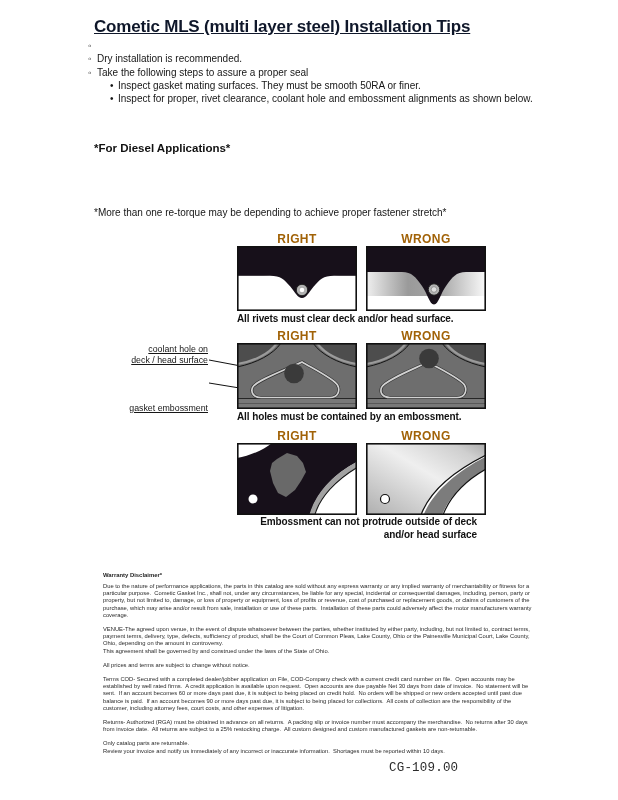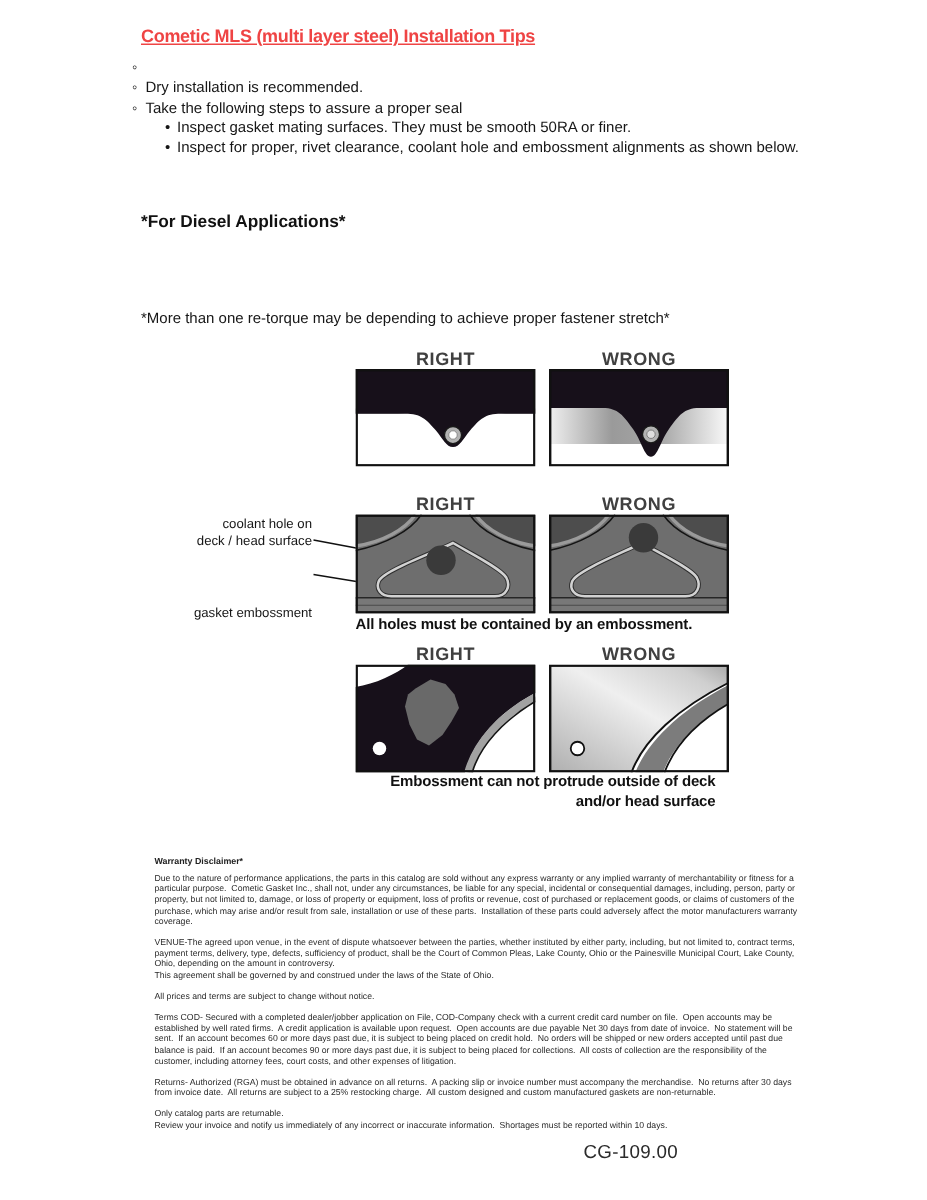--- a/index.html
+++ b/index.html
@@ -1,40 +1,40 @@
 <!DOCTYPE html>
 <html><head>
 <meta charset="utf-8">
 <style>
   html,body{margin:0;padding:0;background:#ffffff;}
   .page{position:relative;width:618px;height:800px;background:#ffffff;overflow:hidden;
         font-family:"Liberation Sans",sans-serif;color:#1b1b1b;}
   .abs{position:absolute;}
   
-  .title{left:94px;top:17px;font-size:12px;font-weight:700;letter-spacing:-0.2px;
-         text-decoration:underline;color:#ef4444;}
+  .title{left:94px;top:17px;font-size:17px;font-weight:700;letter-spacing:-0.2px;
+         text-decoration:underline;color:#0f172a;}
   
   .tips{left:88px;top:39px;font-size:10px;line-height:13.3px;color:#161616;}
   .tiprow{display:flex;}
   .tiprow .mk{width:9px;text-align:left;flex:0 0 9px;}
   .tiprow.sub{padding-left:22px;}
   .tiprow.sub .mk{flex:0 0 8px;width:8px;}
   
   .dheading{left:94px;top:115px;font-size:11.5px;font-weight:700;color:#111;margin-top:27px;}
   .body-par{left:94px;width:465px;font-size:10px;line-height:13.2px;white-space:pre-wrap;color:#161616;}
   .p1{top:133px;} .p2{top:166px;} .pnote{top:206px;}
   
-  .dlabel{width:120px;text-align:center;font-size:12px;font-weight:700;letter-spacing:0.4px;color:#404040;}
+  .dlabel{width:120px;text-align:center;font-size:12px;font-weight:700;letter-spacing:0.4px;color:#a16207;}
   .cap{font-size:10px;font-weight:700;letter-spacing:-0.1px;color:#111;line-height:12.5px;white-space:pre-wrap;}
-  .ann{font-size:8.8px;line-height:10.6px;color:#161616;text-align:right;}
+  .ann{font-size:8.8px;line-height:10.6px;color:#161616;text-align:right;text-decoration:underline;}
   
   .legal-h{left:103px;top:572px;font-size:5.9px;font-weight:700;color:#222;}
   .legal{left:103px;top:583px;width:430px;font-size:5.8px;line-height:7.2px;color:#2a2a2a;}
   .legal p{margin:0 0 7px 0;white-space:pre-wrap;}
-  .docnum{left:389px;top:761px;font-size:12.5px;color:#2b2b2b;letter-spacing:0.2px;}
+  .docnum{left:389px;top:761px;font-size:12.5px;color:#2b2b2b;letter-spacing:0.2px;font-family:Liberation Mono, monospace;}
   svg{display:block;}
 </style>
 </head>
 <body>
 
 <div class="page">
 
   <div class="abs title">Cometic MLS (multi layer steel) Installation Tips</div>
 
   <div class="abs tips">
@@ -85,20 +85,21 @@
       </linearGradient>
     </defs>
     <rect width="120" height="65" fill="#ffffff"></rect>
     <rect x="0" y="24" width="120" height="26" fill="url(#gradDeck1)"></rect>
     <path d="M0 0 H120 V26 H100 C90 26 86.5 31 80 40 C74.5 47.5 72.5 58.5 68 58.5 C63.5 58.5 61.5 47.5 56 40 C49.5 31 46 26 36 26 H0 Z" fill="#17101a"></path>
     <circle cx="68" cy="43.5" r="5.7" fill="#b3b3b3" stroke="#1a1a1a" stroke-width="0.9"></circle>
     <circle cx="68" cy="43.5" r="2.8" fill="#dedede" stroke="#666666" stroke-width="0.5"></circle>
     <rect x="0.8" y="0.8" width="118.4" height="63.4" fill="none" stroke="#111111" stroke-width="1.6"></rect>
   </svg>
 
+  <div class="abs cap" style="left:237px;top:313px;width:260px;">All rivets must clear deck and/or head surface.</div>
 
   <div class="abs dlabel" style="left:237px;top:329px;">RIGHT</div>
   <div class="abs dlabel" style="left:366px;top:329px;">WRONG</div>
 
   <div class="abs ann" style="left:110px;top:344px;width:98px;white-space:pre-wrap;">coolant hole on
 deck / head surface</div>
   <div class="abs ann" style="left:110px;top:375px;width:98px;margin-top:28px;">gasket embossment</div>
 
   <svg class="abs" style="left:205px;top:340px;" width="100" height="60" viewBox="0 0 100 60">
     <line x1="4" y1="20" x2="89" y2="36" stroke="#111" stroke-width="1"></line>

